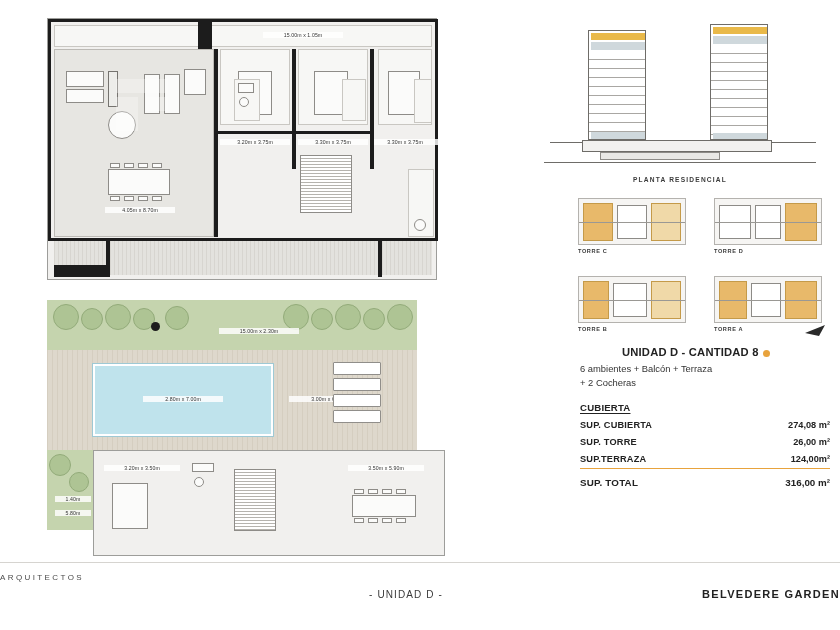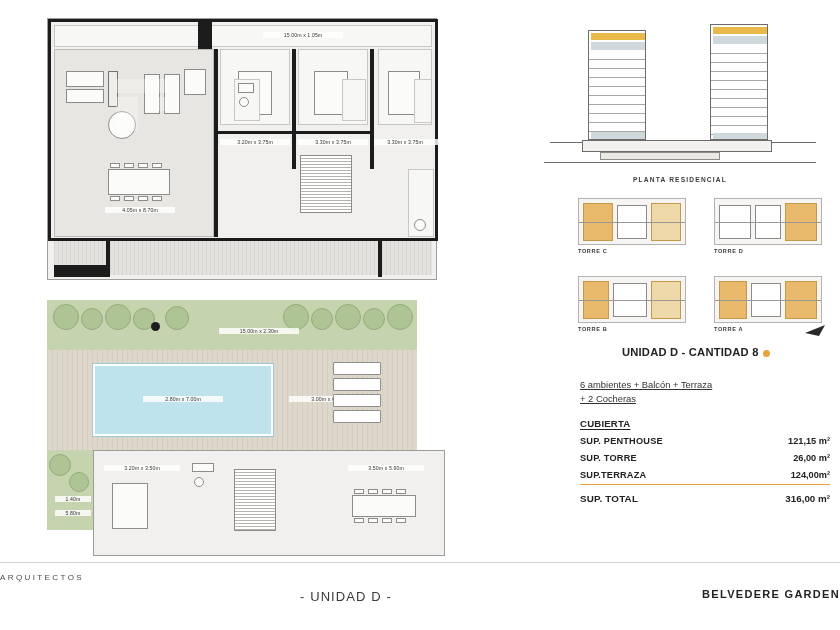--- a/index.html
+++ b/index.html
@@ -86,35 +86,35 @@
   .mini-plan .mp-unit.pale { background:#f0d9a8; }
   .mini-plan .mp-line { position:absolute; background:#9a9894; }
   .mini-label { position:absolute; font-size:5.6px; font-weight:bold; letter-spacing:.6px; color:#3b3b3b; }
 
   #north-arrow { left: 805px; top: 322px; }
 
   
   #info { left: 580px; top: 346px; width: 250px; }
   #unit-title { font-size:11.2px; font-weight:bold; letter-spacing:.2px; color:#222;margin-left:42px; }
   .dot-badge { display:inline-block; width:7px; height:7px; border-radius:50%; background:#e8a33d; vertical-align:middle; margin-left:4px; }
-  #unit-sub { font-size:9.4px; color:#333; margin-top:20px; line-height:1.45;text-decoration:underline; }
+  #unit-sub { font-size:9.4px; color:#333; margin-top:4px; line-height:1.45; }
   #penthouse { margin-top:13px; font-size:9.6px; font-weight:bold; color:#222; text-decoration:underline; text-underline-offset:2px; letter-spacing:.2px; }
 
   .sup-row { display:flex; justify-content:space-between; align-items:baseline; margin-top:7px; font-size:9.2px; color:#222; }
   .sup-row .lbl { font-weight:bold; letter-spacing:.2px; }
   .sup-row .val { font-weight:bold; }
   .sup-row.terraza { border-bottom:1.6px solid #e8a33d; padding-bottom:4px; }
   .sup-row.total { margin-top:8px; font-size:9.8px; }
 
   
   #footer-rule { left:0; top:562px; width:840px; height:1px; background:#d6d4d0; }
   #logo { left:0; top:572px; width:180px; }
   #logo .l1 { font-size:14px; font-weight:bold; letter-spacing:.2px; color:#262626; }
   #logo .l2 { font-size:8px; letter-spacing:2.4px; color:#4a4a4a; margin-top:1px; }
-  #footer-center { left:300px; top:589px; width:240px; text-align:left; font-size:13px; letter-spacing:1.1px; color:#3a3a3a; }
+  #footer-center { left:286px; top:589px; width:240px; text-align:center; font-size:10px; letter-spacing:1.1px; color:#3a3a3a; }
   #footer-right { left:620px; top:588px; width:220px; text-align:right; font-size:11px; letter-spacing:1.3px; font-weight:bold; color:#222; }
 </style>
 </head>
 <body>
 
 <div class="abs" id="plan-upper">
 
   <div class="wall" style="left:0;top:0;width:390px;height:3px;"></div>
   <div class="wall" style="left:0;top:0;width:3px;height:222px;"></div>
   <div class="wall" style="left:387px;top:0;width:3px;height:222px;"></div>
@@ -329,22 +329,22 @@
     <span>UNIDAD D - CANTIDAD 8</span><span class="dot-badge"></span>
   </div>
   <div id="unit-sub">
     <div>6 ambientes + Balcón + Terraza</div>
     <div>+ 2 Cocheras</div>
   </div>
 
   <div id="penthouse">CUBIERTA</div>
 
   <div class="sup-row">
-    <span class="lbl">SUP. PENTHOUSE</span>
-    <span class="val">121,15 m²</span>
+    <span class="lbl">SUP. CUBIERTA</span>
+    <span class="val">274,08 m²</span>
   </div>
   <div class="sup-row">
     <span class="lbl">SUP. TORRE</span>
     <span class="val">26,00 m²</span>
   </div>
   <div class="sup-row terraza">
     <span class="lbl">SUP.TERRAZA</span>
     <span class="val">124,00m²</span>
   </div>
   <div class="sup-row total">

